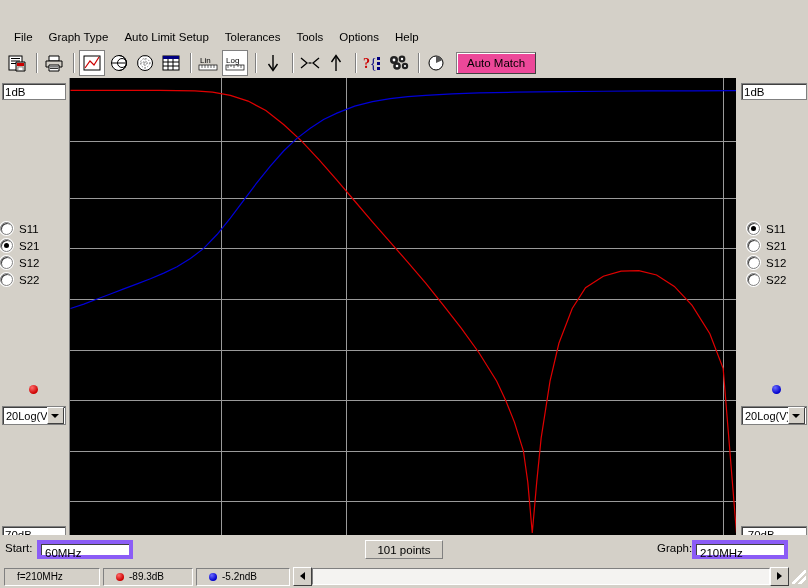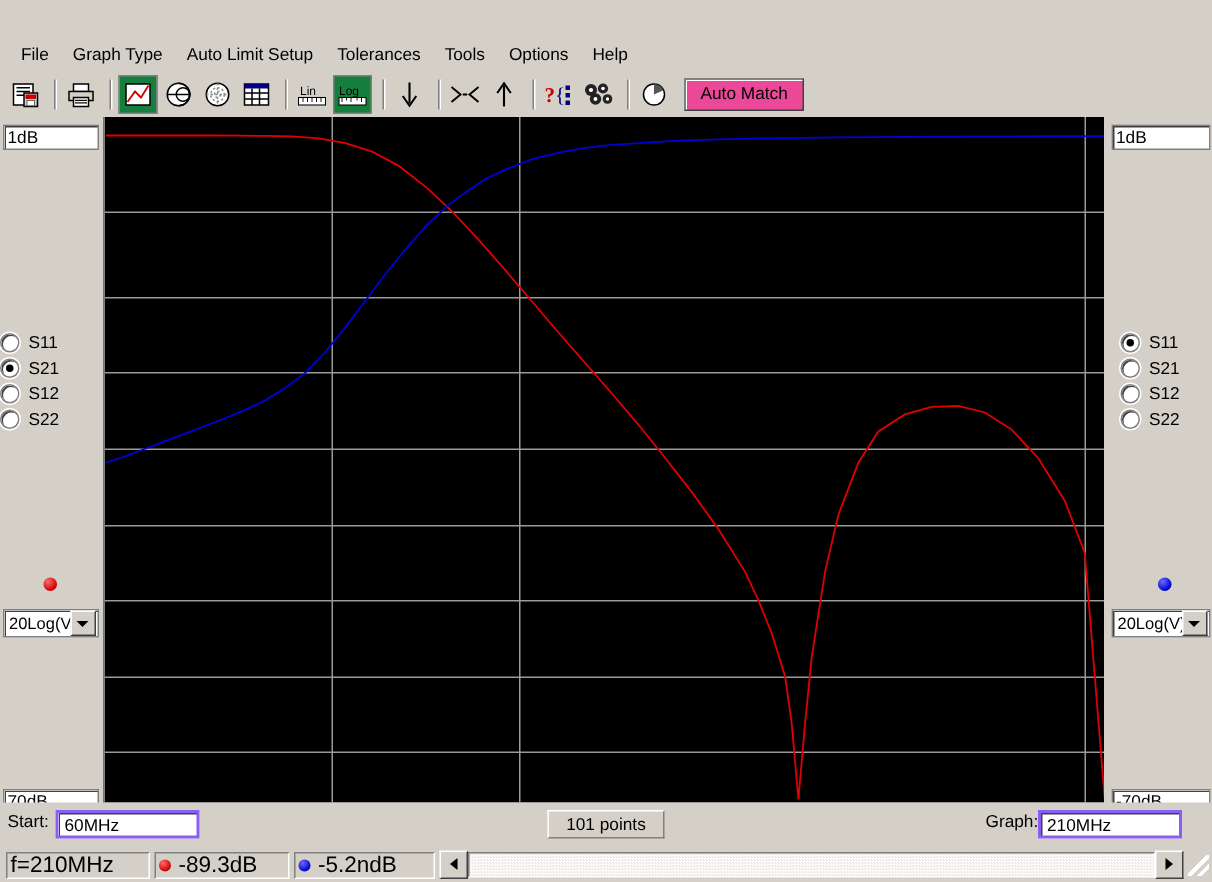--- a/index.html
+++ b/index.html
@@ -80,21 +80,21 @@
     position:absolute;left:0;top:48px;width:692px;height:30px;
     background:#d4d0c8;display:flex;align-items:center;
     padding-left:5px;box-sizing:border-box;
     border-bottom:1px solid #d4d0c8;
   }
   .tbtn{
     width:24px;height:24px;margin-right:2px;
     display:flex;align-items:center;justify-content:center;
     position:relative;color:#000;
   }
-  .tbtn.framed{border:1px solid #808080;background:#15803d;}
+  .tbtn.framed{border:1px solid #808080;background:#ffffff;}
   .tbsep{width:1px;height:20px;background:#808080;margin:0 5px;
          box-shadow:1px 0 0 #fff;}
   .tbtn svg{display:block;}
   .automatch{
     height:20px;padding:0 10px;margin-left:6px;
     border:1px solid #808080;border-right-color:#404040;border-bottom-color:#404040;
     background:#ec4899;box-shadow:inset 1px 1px 0 #fff;
     font-size:11.5px;display:flex;align-items:center;
   }
 
@@ -181,43 +181,43 @@
   }
 
   
   .srow{
     position:absolute;left:0;top:535px;width:808px;height:28px;
     background:#d4d0c8;
   }
   .lbl{position:absolute;font-size:11.5px;color:#000;top:7px;}
   .tfield{
     position:absolute;height:19px;background:#fff;
-    border:2px solid #8b5cf6;box-shadow:inset 1px 1px 0 #404040;
+    border:4px solid #8b5cf6;box-shadow:inset 1px 1px 0 #404040;
     font-size:11.5px;line-height:18px;padding-left:4px;
     box-sizing:border-box;color:#000;top:5px;
   }
   .pointsfield{
     position:absolute;left:365px;top:5px;width:78px;height:19px;
     background:#d4d0c8;border:1px solid #fff;
     border-right-color:#808080;border-bottom-color:#808080;
     font-size:11.5px;line-height:18px;text-align:center;
     box-sizing:border-box;color:#000;
   }
 
   
   .statusbar{
     position:absolute;left:0;top:563px;width:808px;height:25px;
     background:#d4d0c8;display:flex;align-items:center;
     padding:2px 2px 0 4px;box-sizing:border-box;
   }
   .stpanel{
     height:18px;
     border:1px solid #808080;border-right-color:#fff;border-bottom-color:#fff;
-    display:flex;align-items:center;padding:0 2px;
-    font-size:15px;color:#000;box-sizing:border-box;margin-right:3px;
+    display:flex;align-items:center;padding:0 12px;
+    font-size:10px;color:#000;box-sizing:border-box;margin-right:3px;
   }
   .stpanel .sdot{
     width:8px;height:8px;border-radius:50%;margin-right:5px;flex:0 0 auto;
   }
   .scrollzone{
     flex:1 1 auto;height:19px;display:flex;align-items:center;
     background:#d4d0c8;
   }
   .sbtn{
     width:17px;height:17px;background:#d4d0c8;

